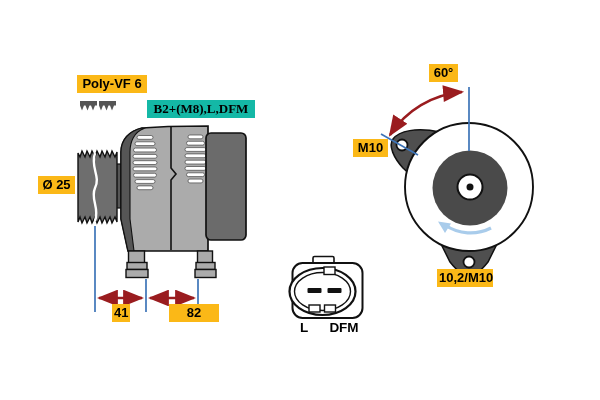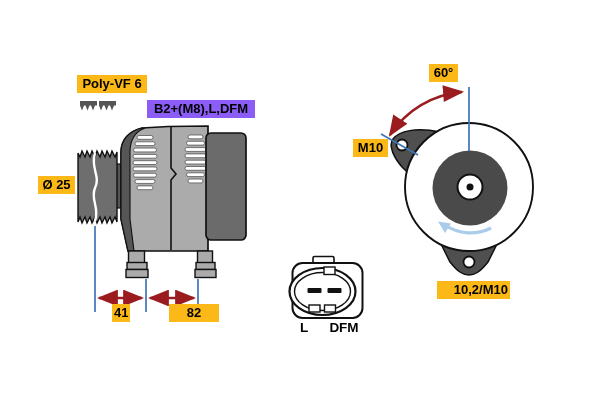--- a/index.html
+++ b/index.html
@@ -2,21 +2,21 @@
 <html><head>
 <meta charset="utf-8">
 <style>
   html,body{margin:0;padding:0;background:#fff;}
   #stage{position:relative;width:600px;height:400px;background:#ffffff;overflow:hidden;
          font-family:"Liberation Sans",sans-serif;padding-left:36px;}
   #gfx{position:absolute;left:0;top:0;}
   .lbl{position:absolute;font-weight:bold;font-size:13px;line-height:16px;color:#000;
        text-align:center;padding:1px 2px;box-sizing:border-box;white-space:nowrap;}
   .yellow{background:#FBB817;}
-  .blue{background:#8b5cf6;}
+  .blue{background:#14b8a6;font-family:Liberation Serif, serif;}
   .pin-lbl{position:absolute;font-weight:600;font-size:13.5px;color:#000;
            text-align:center;white-space:nowrap;}
   
   .ln-blue{stroke:#3D74B8;stroke-width:1.7;fill:none;}
   .ln-red{stroke:#9A1C1F;stroke-width:2.4;fill:none;}
   .ln-lblue{stroke:#A9CCEB;stroke-width:3.2;fill:none;}
 </style>
 </head>
 <body>
 
@@ -147,19 +147,19 @@
 <div class="lbl yellow" style="left:38px;top:176px;width:37px;">Ø 25</div>
 
 <div class="lbl yellow" style="left:112px;top:304px;width:18px;">41</div>
 
 <div class="lbl yellow" style="left:169px;top:304px;width:50px;">82</div>
 
 <div class="lbl yellow" style="left:429px;top:64px;width:29px;">60°</div>
 
 <div class="lbl yellow" style="left:353px;top:139px;width:35px;">M10</div>
 
-<div class="lbl yellow" style="left:437px;top:281px;width:73px;text-align:right;">10,2/M10</div>
+<div class="lbl yellow" style="left:437px;top:269px;width:56px;text-align:right;">10,2/M10</div>
 
 <div class="pin-lbl" style="left:297px;top:320px;width:14px;">L</div>
 
 <div class="pin-lbl" style="left:326px;top:320px;width:36px;">DFM</div>
 
 </div>
 
 </body></html>

